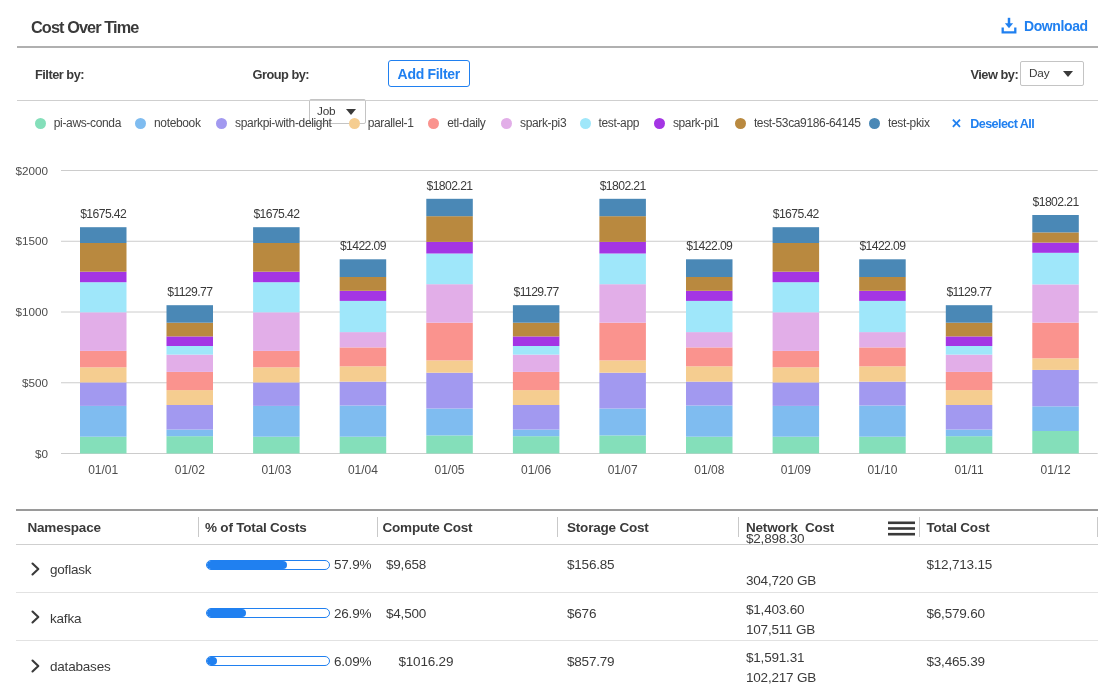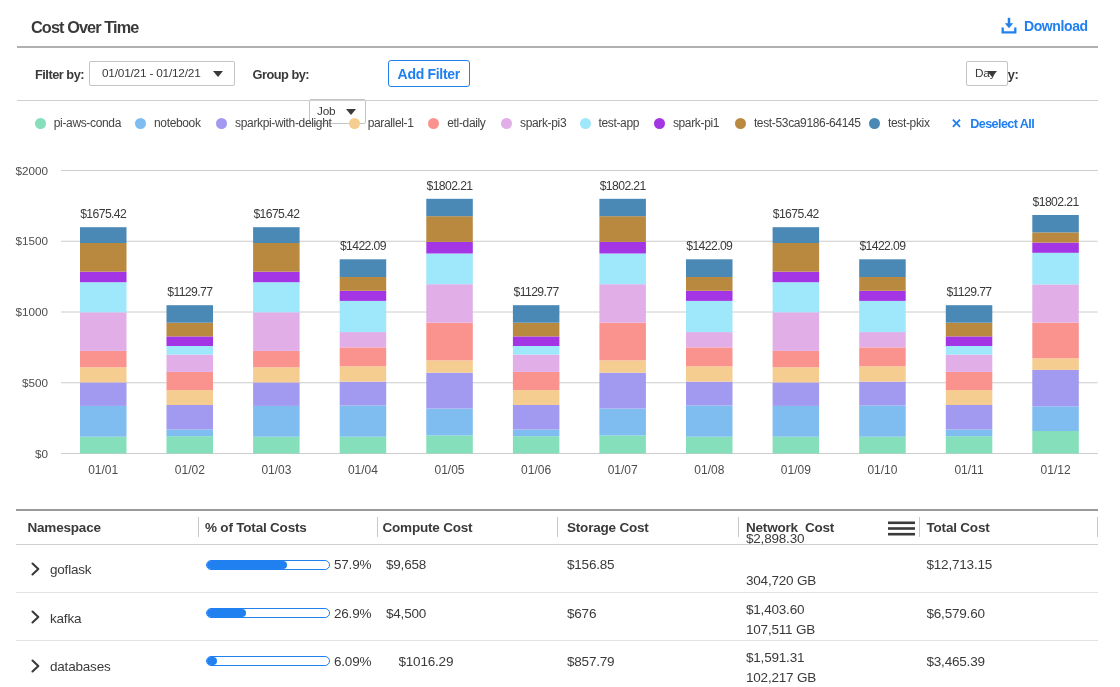--- a/index.html
+++ b/index.html
@@ -47,32 +47,28 @@
 <svg width="16" height="17" viewBox="0 0 16 17" fill="none">
 <path d="M8 0.8 V8.6" stroke="#2080f0" stroke-width="2.5"></path>
 <path d="M3.9 6.2 L8 11.2 L12.1 6.2 Z" fill="#2080f0"></path>
 <path d="M1.7 10.6 V15.3 H14.3 V10.6" stroke="#2080f0" stroke-width="2.3" fill="none"></path>
 </svg>
 <span>Download</span>
     </div>
 <div class="hr1"></div>
 
 <div class="blbl" style="left:35px">Filter by:</div>
-<div class="sel" style="left:89px;width:146px;">
-      <span style="margin-left:12px">01/01/21 - 01/12/21</span>
-      <span class="caret" style="right:11px;left:auto;position:absolute;top:9px;"></span>
-    </div>
 <div class="blbl" style="left:252.5px">Group by:</div>
 <div class="sel" style="left:309px;width:57px;margin-top:38px;">
       <span style="margin-left:7px">Job</span>
       <span class="caret" style="right:9px;left:auto;position:absolute;top:9px;"></span>
     </div>
 <div class="addf">Add Filter</div>
 <div class="blbl" style="left:970.5px">View by:</div>
-<div class="sel" style="left:966px;width:42px;">
+<div class="sel" style="left:1020px;width:64px;">
       <span style="margin-left:8px">Day</span>
       <span class="caret" style="right:10px;left:auto;position:absolute;top:9px;"></span>
     </div>
 <div class="hr2"></div>
 
 <div class="litem" style="left:34.8px">
       <span class="dot" style="background:#84dfba"></span>
       <span class="ltxt">pi-aws-conda</span>
     </div>
 <div class="litem" style="left:135.0px">

